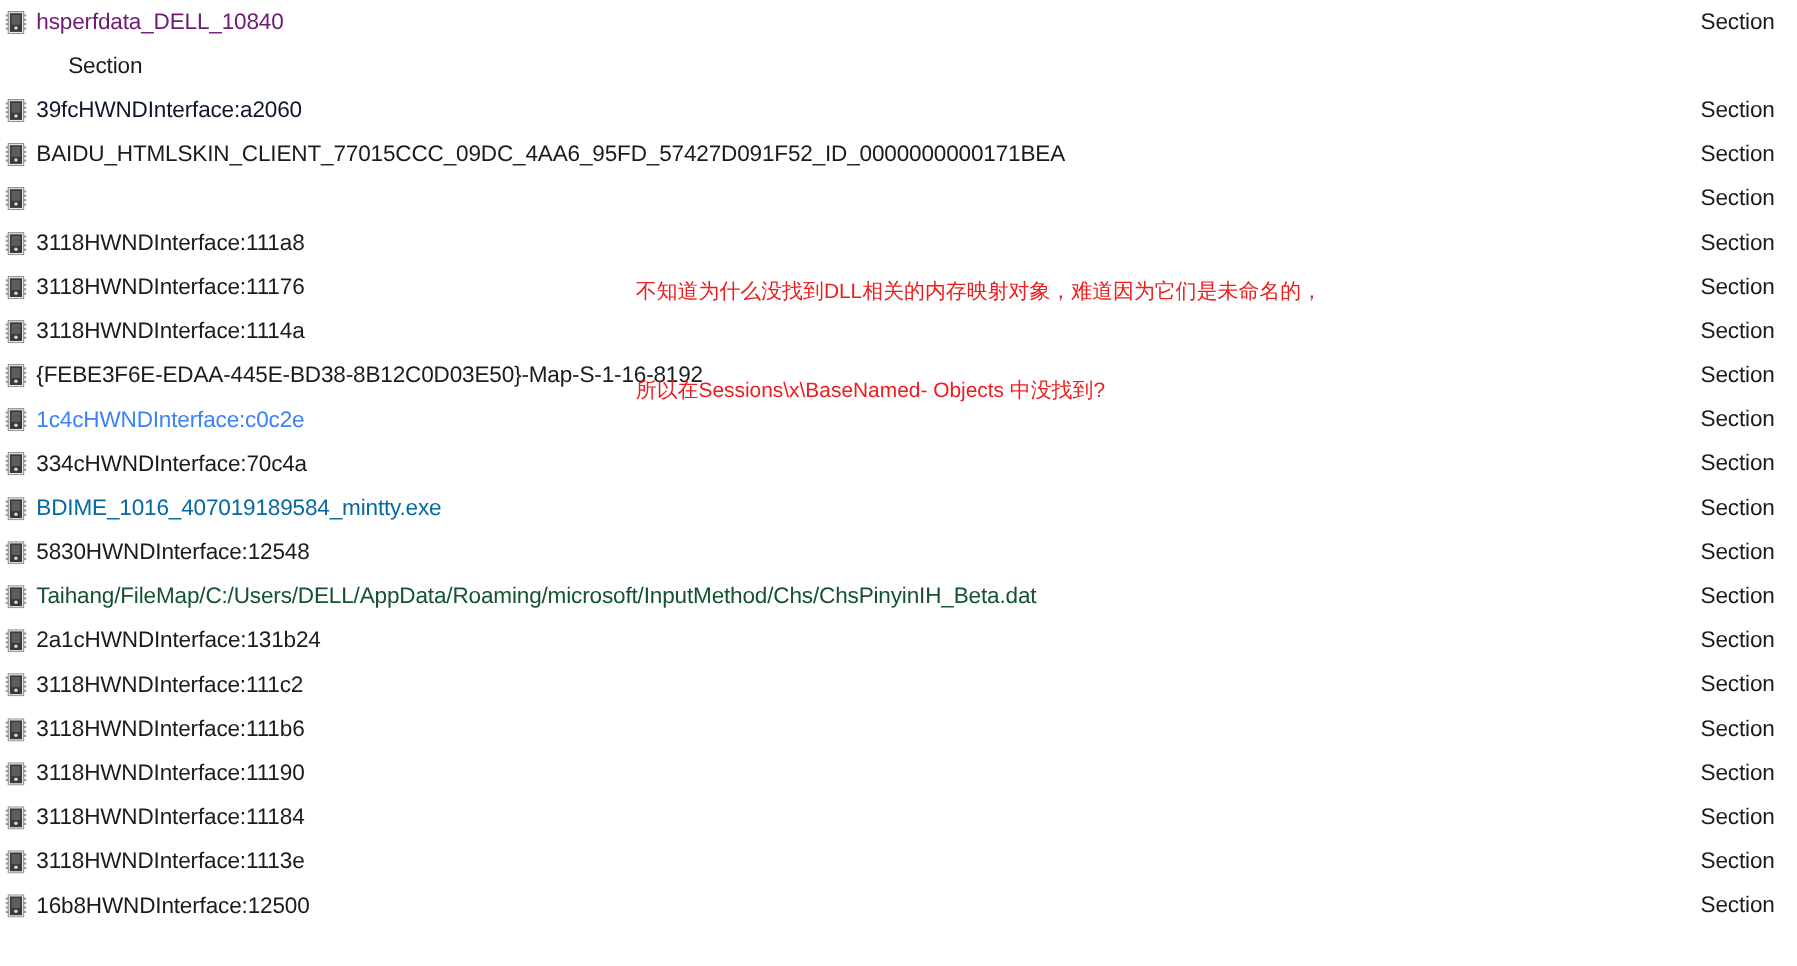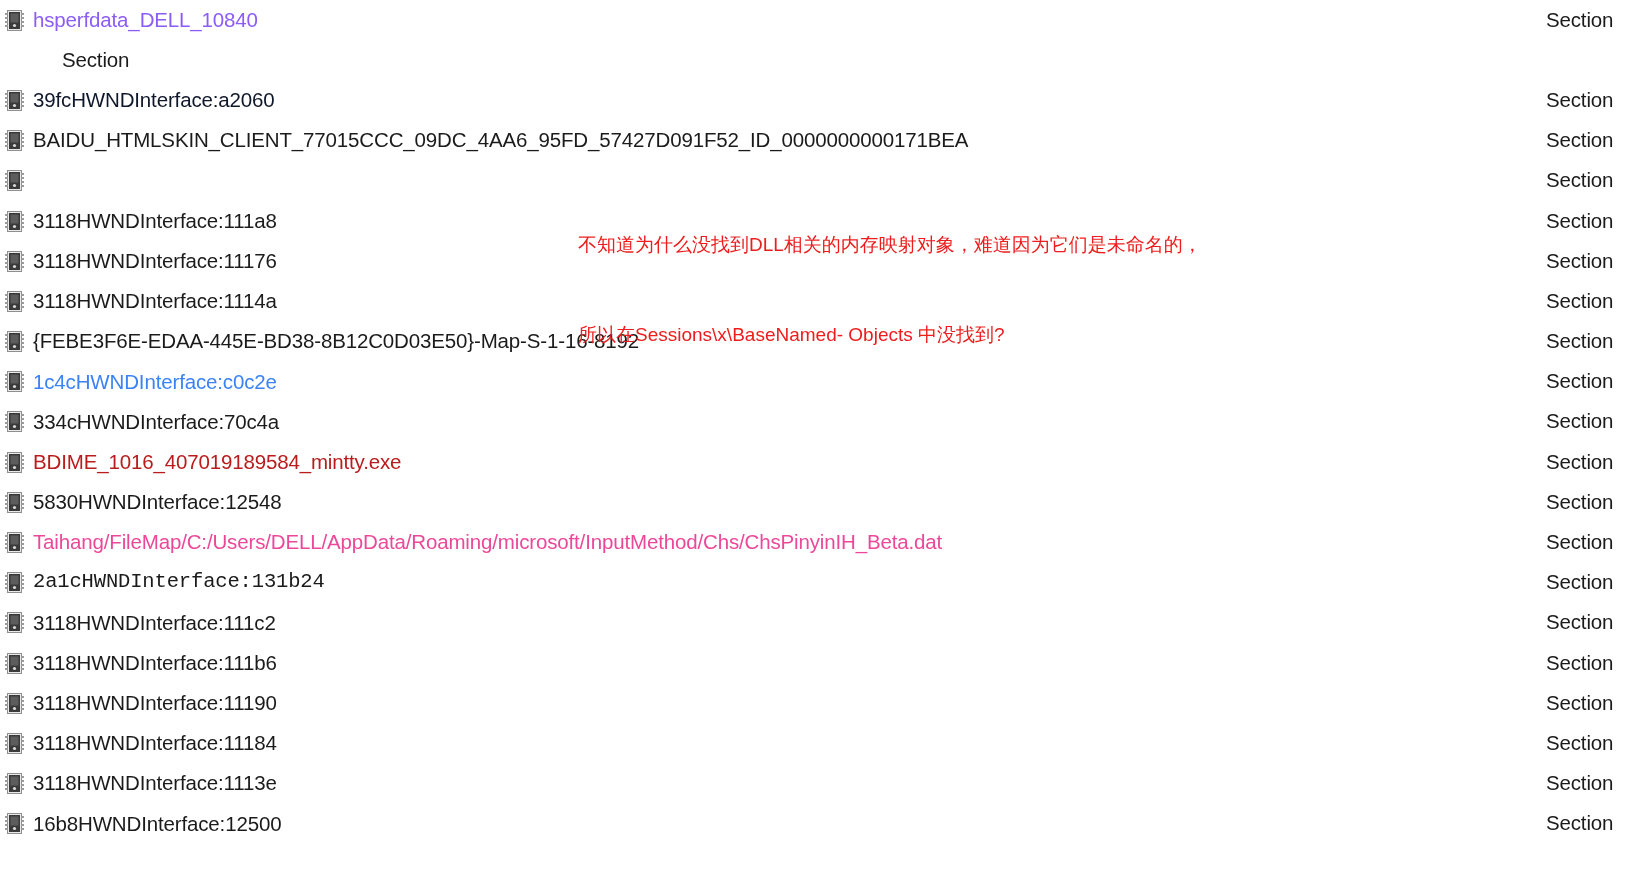--- a/index.html
+++ b/index.html
@@ -70,21 +70,21 @@
     line-height: 1;
     color: #1b1b1b;
     white-space: nowrap;
     letter-spacing: -0.15px;
   }
 
   
   #annotation {
     position: absolute;
     left: 578px;
-    top: 170px;
+    top: 191px;
     width: 790px;
     color: #ee1c1c;
     font-size: 19px;
     line-height: 30px;
     white-space: pre-wrap;
     pointer-events: none;
     font-family: "Liberation Sans", sans-serif;
   }
   #annotation .ann-line {
     display: block;
@@ -108,21 +108,21 @@
           <rect x="0" y="15" width="3" height="2" fill="#9a9a9a"></rect>
           <rect x="16" y="3" width="3" height="2" fill="#9a9a9a"></rect>
           <rect x="16" y="7" width="3" height="2" fill="#9a9a9a"></rect>
           <rect x="16" y="11" width="3" height="2" fill="#9a9a9a"></rect>
           <rect x="16" y="15" width="3" height="2" fill="#9a9a9a"></rect>
           <rect x="4" y="2" width="11" height="17" fill="#3a3a3a"></rect>
           <rect x="5.5" y="3.5" width="8" height="9" fill="#5d5d5d"></rect>
           <circle cx="9.5" cy="15.5" r="1.6" fill="#d8d8d8"></circle>
         </svg>
       </span>
-      <span class="name-text" style="color: #8b5cf6;">hsperfdata_DELL_10840</span>
+      <span class="name-text" style="color: #701a75;">hsperfdata_DELL_10840</span>
     </div>
     <div class="cell-type">
       <span class="type-text" style="color: rgb(27, 27, 27);">Section</span>
     </div>
   </div>
       <div class="row">
     <div class="cell-type">
       <span class="type-text" style="color: rgb(27, 27, 27);">Section</span>
     </div>
   </div>
@@ -352,21 +352,21 @@
           <rect x="0" y="15" width="3" height="2" fill="#9a9a9a"></rect>
           <rect x="16" y="3" width="3" height="2" fill="#9a9a9a"></rect>
           <rect x="16" y="7" width="3" height="2" fill="#9a9a9a"></rect>
           <rect x="16" y="11" width="3" height="2" fill="#9a9a9a"></rect>
           <rect x="16" y="15" width="3" height="2" fill="#9a9a9a"></rect>
           <rect x="4" y="2" width="11" height="17" fill="#3a3a3a"></rect>
           <rect x="5.5" y="3.5" width="8" height="9" fill="#5d5d5d"></rect>
           <circle cx="9.5" cy="15.5" r="1.6" fill="#d8d8d8"></circle>
         </svg>
       </span>
-      <span class="name-text" style="color: #b91c1c;">BDIME_1016_407019189584_mintty.exe</span>
+      <span class="name-text" style="color: #0369a1;">BDIME_1016_407019189584_mintty.exe</span>
     </div>
     <div class="cell-type">
       <span class="type-text" style="color: rgb(27, 27, 27);">Section</span>
     </div>
   </div>
       <div class="row">
     <div class="cell-name">
       <span class="chip-icon">
         <svg width="19" height="21" viewBox="0 0 19 21" xmlns="http://www.w3.org/2000/svg">
           <rect x="2.5" y="0.5" width="14" height="20" fill="#e9e9e9" stroke="#8f8f8f" stroke-width="1"></rect>
@@ -400,45 +400,45 @@
           <rect x="0" y="15" width="3" height="2" fill="#9a9a9a"></rect>
           <rect x="16" y="3" width="3" height="2" fill="#9a9a9a"></rect>
           <rect x="16" y="7" width="3" height="2" fill="#9a9a9a"></rect>
           <rect x="16" y="11" width="3" height="2" fill="#9a9a9a"></rect>
           <rect x="16" y="15" width="3" height="2" fill="#9a9a9a"></rect>
           <rect x="4" y="2" width="11" height="17" fill="#3a3a3a"></rect>
           <rect x="5.5" y="3.5" width="8" height="9" fill="#5d5d5d"></rect>
           <circle cx="9.5" cy="15.5" r="1.6" fill="#d8d8d8"></circle>
         </svg>
       </span>
-      <span class="name-text" style="color: #ec4899; text-align: right;">Taihang/FileMap/C:/Users/DELL/AppData/Roaming/microsoft/InputMethod/Chs/ChsPinyinIH_Beta.dat</span>
-    </div>
-    <div class="cell-type">
-      <span class="type-text" style="color: rgb(27, 27, 27);">Section</span>
-    </div>
-  </div>
-      <div class="row">
-    <div class="cell-name">
-      <span class="chip-icon">
-        <svg width="19" height="21" viewBox="0 0 19 21" xmlns="http://www.w3.org/2000/svg">
-          <rect x="2.5" y="0.5" width="14" height="20" fill="#e9e9e9" stroke="#8f8f8f" stroke-width="1"></rect>
-          <rect x="0" y="3" width="3" height="2" fill="#9a9a9a"></rect>
-          <rect x="0" y="7" width="3" height="2" fill="#9a9a9a"></rect>
-          <rect x="0" y="11" width="3" height="2" fill="#9a9a9a"></rect>
-          <rect x="0" y="15" width="3" height="2" fill="#9a9a9a"></rect>
-          <rect x="16" y="3" width="3" height="2" fill="#9a9a9a"></rect>
-          <rect x="16" y="7" width="3" height="2" fill="#9a9a9a"></rect>
-          <rect x="16" y="11" width="3" height="2" fill="#9a9a9a"></rect>
-          <rect x="16" y="15" width="3" height="2" fill="#9a9a9a"></rect>
-          <rect x="4" y="2" width="11" height="17" fill="#3a3a3a"></rect>
-          <rect x="5.5" y="3.5" width="8" height="9" fill="#5d5d5d"></rect>
-          <circle cx="9.5" cy="15.5" r="1.6" fill="#d8d8d8"></circle>
-        </svg>
-      </span>
-      <span class="name-text" style="color: rgb(27, 27, 27); font-family: Liberation Mono, monospace;">2a1cHWNDInterface:131b24</span>
+      <span class="name-text" style="color: #14532d; text-align: right;">Taihang/FileMap/C:/Users/DELL/AppData/Roaming/microsoft/InputMethod/Chs/ChsPinyinIH_Beta.dat</span>
+    </div>
+    <div class="cell-type">
+      <span class="type-text" style="color: rgb(27, 27, 27);">Section</span>
+    </div>
+  </div>
+      <div class="row">
+    <div class="cell-name">
+      <span class="chip-icon">
+        <svg width="19" height="21" viewBox="0 0 19 21" xmlns="http://www.w3.org/2000/svg">
+          <rect x="2.5" y="0.5" width="14" height="20" fill="#e9e9e9" stroke="#8f8f8f" stroke-width="1"></rect>
+          <rect x="0" y="3" width="3" height="2" fill="#9a9a9a"></rect>
+          <rect x="0" y="7" width="3" height="2" fill="#9a9a9a"></rect>
+          <rect x="0" y="11" width="3" height="2" fill="#9a9a9a"></rect>
+          <rect x="0" y="15" width="3" height="2" fill="#9a9a9a"></rect>
+          <rect x="16" y="3" width="3" height="2" fill="#9a9a9a"></rect>
+          <rect x="16" y="7" width="3" height="2" fill="#9a9a9a"></rect>
+          <rect x="16" y="11" width="3" height="2" fill="#9a9a9a"></rect>
+          <rect x="16" y="15" width="3" height="2" fill="#9a9a9a"></rect>
+          <rect x="4" y="2" width="11" height="17" fill="#3a3a3a"></rect>
+          <rect x="5.5" y="3.5" width="8" height="9" fill="#5d5d5d"></rect>
+          <circle cx="9.5" cy="15.5" r="1.6" fill="#d8d8d8"></circle>
+        </svg>
+      </span>
+      <span class="name-text" style="color: rgb(27, 27, 27);">2a1cHWNDInterface:131b24</span>
     </div>
     <div class="cell-type">
       <span class="type-text" style="color: rgb(27, 27, 27);">Section</span>
     </div>
   </div>
       <div class="row">
     <div class="cell-name">
       <span class="chip-icon">
         <svg width="19" height="21" viewBox="0 0 19 21" xmlns="http://www.w3.org/2000/svg">
           <rect x="2.5" y="0.5" width="14" height="20" fill="#e9e9e9" stroke="#8f8f8f" stroke-width="1"></rect>

